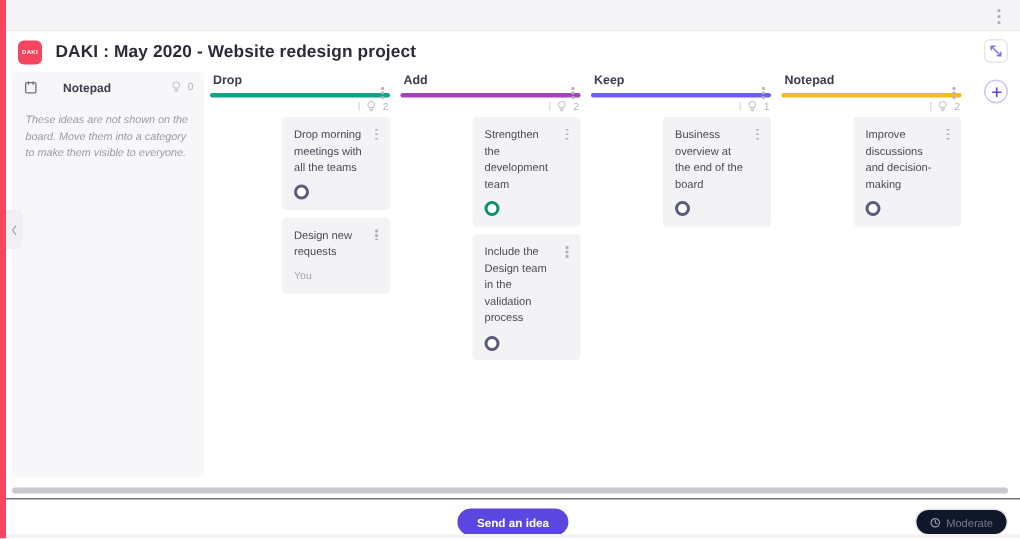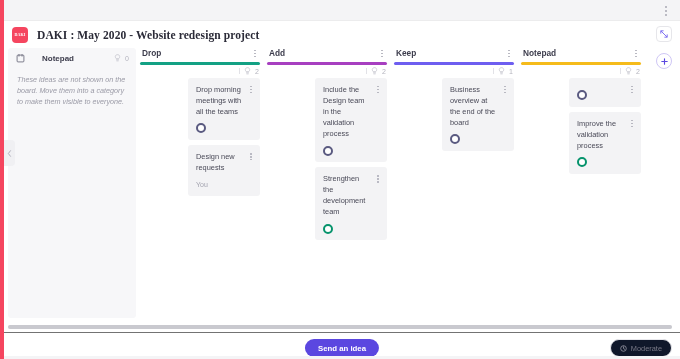--- a/index.html
+++ b/index.html
@@ -39,21 +39,20 @@
     display: block; width: 2px; height: 2px; border-radius: 50%;
     background: #a9a9b3;
   }
   
   .header {
     position: absolute; left: 4px; top: 21px;
     width: 676px; height: 27px;
     background: #ffffff;
     display: flex; align-items: center;
     padding-left: 8px;
-    font-family: Liberation Serif, serif;
   }
   .logo {
     width: 16px; height: 16px; border-radius: 4px;
     background: #f5455f;
     display: flex; align-items: center; justify-content: center;
     flex: none;
   }
   .logo span {
     font-size: 4px; color: #ffffff; font-weight: bold;
     letter-spacing: .2px; line-height: 1;
@@ -120,20 +119,21 @@
   
   .columns {
     position: absolute; left: 136px; top: 0;
     width: 508px; height: 272px;
     display: flex; gap: 0px;
   }
   .column { width: 127px; padding-right: 7px; }
   .col-head {
     height: 14px; display: flex; align-items: flex-start;
     padding-left: 2px;
+    flex-direction: column;
   }
   .col-title {
     font-size: 8.3px; font-weight: bold; color: #3c3c4c;
   }
   .col-menu {
     margin-left: auto; width: 10px; height: 11px;
     display: flex; flex-direction: column; align-items: center;
     justify-content: center; gap: 1.5px; cursor: pointer;
   }
   .col-menu i {
@@ -343,39 +343,39 @@
           <div class="col-meta">
             <span class="sep"></span>
             <svg class="bulb" viewBox="0 0 8 10">
               <path d="M4 0.8 C2.3 0.8 1.2 2 1.2 3.4 C1.2 4.4 1.9 5.1 2.4 5.8 L5.6 5.8 C6.1 5.1 6.8 4.4 6.8 3.4 C6.8 2 5.7 0.8 4 0.8 Z" fill="none" stroke="#c2c2cb" stroke-width="0.9"></path>
               <path d="M2.7 7.2 L5.3 7.2 M3.1 8.6 L4.9 8.6" stroke="#c2c2cb" stroke-width="0.9" stroke-linecap="round"></path>
             </svg>
             <span class="cnum">2</span>
           </div>
           <div class="cards">
             <div class="card">
+              <div class="card-text">Strengthen the development team</div>
+              <div class="card-menu">
+                <i></i>
+                <i></i>
+                <i></i>
+              </div>
+              <div class="card-foot">
+                <span class="avatar green"></span>
+              </div>
+            </div>
+            <div class="card">
               <div class="card-text">Include the Design team in the validation process</div>
               <div class="card-menu">
                 <i></i>
                 <i></i>
                 <i></i>
               </div>
               <div class="card-foot">
                 <span class="avatar"></span>
-              </div>
-            </div>
-            <div class="card">
-              <div class="card-text">Strengthen the development team</div>
-              <div class="card-menu">
-                <i></i>
-                <i></i>
-                <i></i>
-              </div>
-              <div class="card-foot">
-                <span class="avatar green"></span>
               </div>
             </div>
           </div>
         </div>
         <div class="column">
           <div class="col-head">
             <span class="col-title">Keep</span>
             <span class="col-menu">
               <i></i>
               <i></i>
@@ -418,38 +418,28 @@
           <div class="col-meta">
             <span class="sep"></span>
             <svg class="bulb" viewBox="0 0 8 10">
               <path d="M4 0.8 C2.3 0.8 1.2 2 1.2 3.4 C1.2 4.4 1.9 5.1 2.4 5.8 L5.6 5.8 C6.1 5.1 6.8 4.4 6.8 3.4 C6.8 2 5.7 0.8 4 0.8 Z" fill="none" stroke="#c2c2cb" stroke-width="0.9"></path>
               <path d="M2.7 7.2 L5.3 7.2 M3.1 8.6 L4.9 8.6" stroke="#c2c2cb" stroke-width="0.9" stroke-linecap="round"></path>
             </svg>
             <span class="cnum">2</span>
           </div>
           <div class="cards">
             <div class="card">
+              <div class="card-text">Improve discussions and decision-making</div>
               <div class="card-menu">
                 <i></i>
                 <i></i>
                 <i></i>
               </div>
               <div class="card-foot">
                 <span class="avatar"></span>
-              </div>
-            </div>
-            <div class="card">
-              <div class="card-text">Improve the validation process</div>
-              <div class="card-menu">
-                <i></i>
-                <i></i>
-                <i></i>
-              </div>
-              <div class="card-foot">
-                <span class="avatar green"></span>
               </div>
             </div>
           </div>
         </div>
       </div>
 
     <div class="add-col-btn">
       <svg viewBox="0 0 8 8">
         <path d="M4 0.9 L4 7.1 M0.9 4 L7.1 4" stroke="#5b47e0" stroke-width="1.3" stroke-linecap="round"></path>
       </svg>

